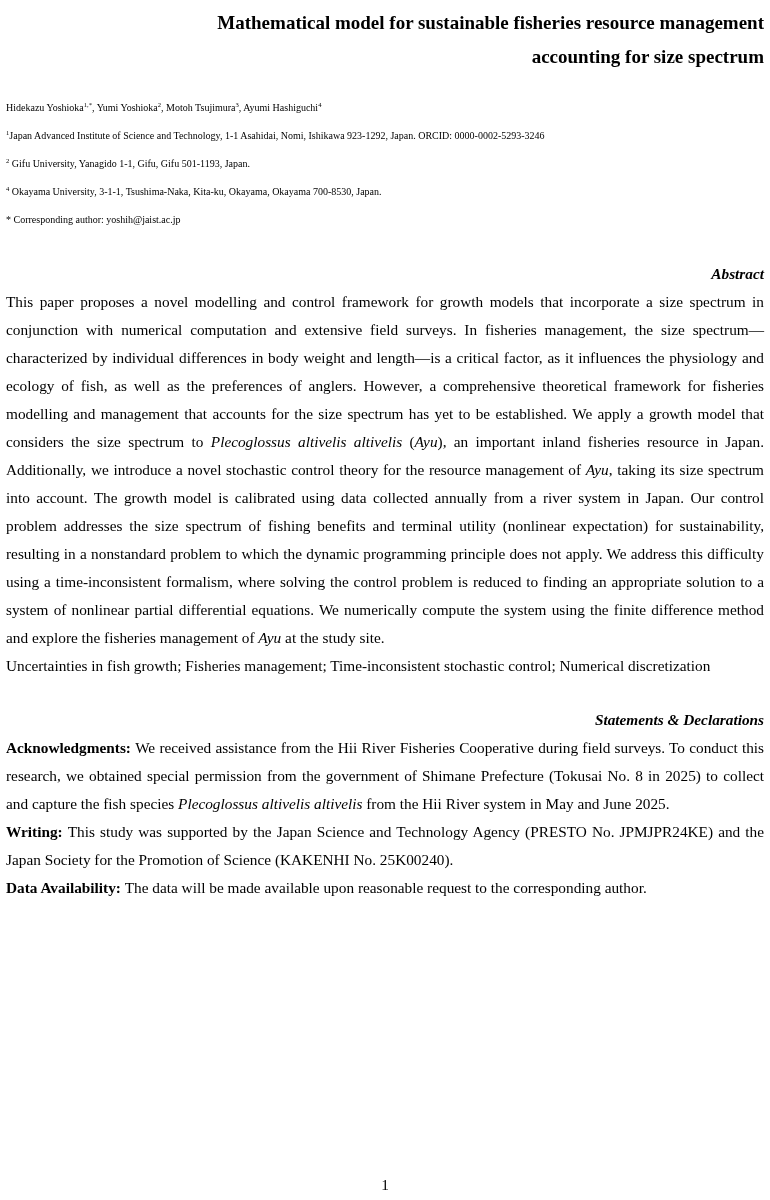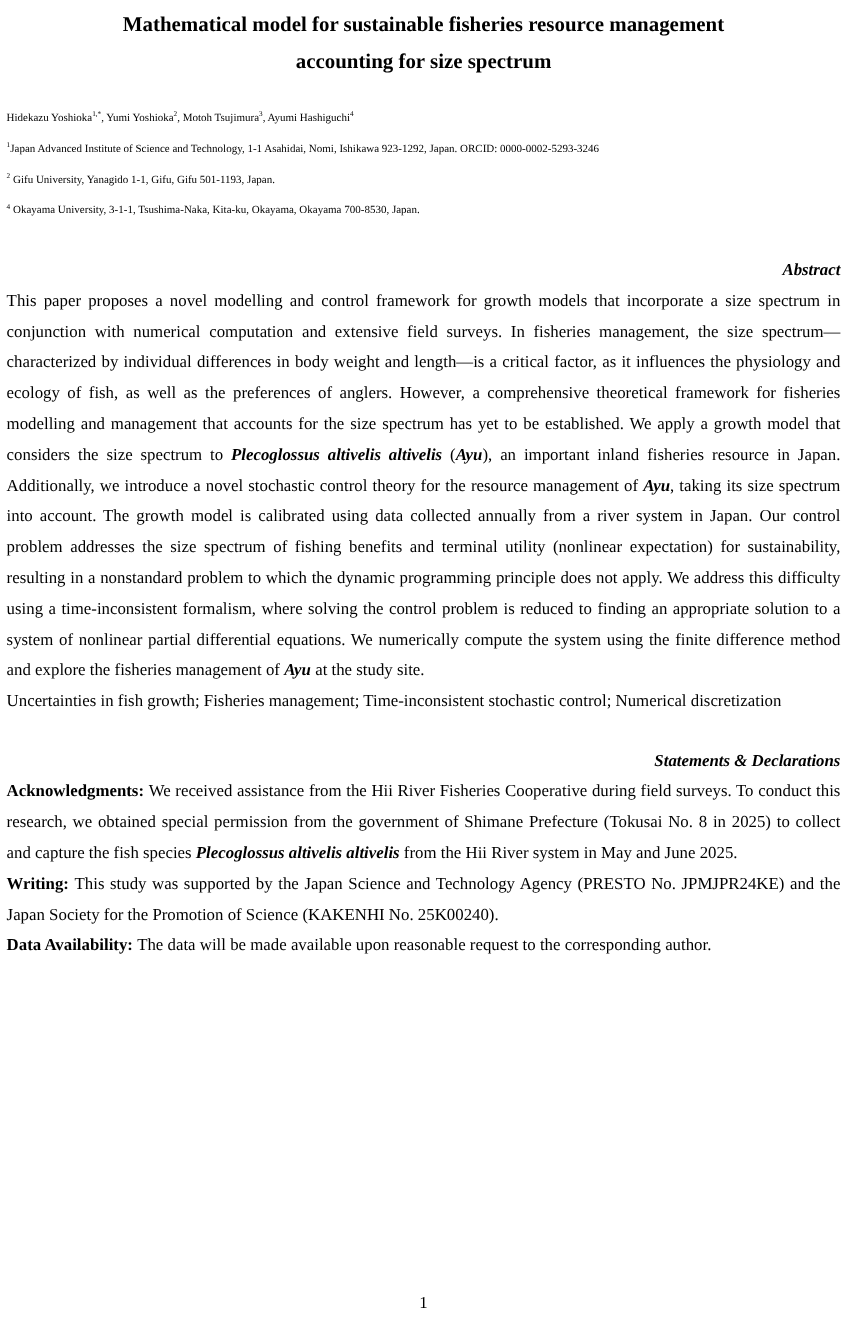--- a/index.html
+++ b/index.html
@@ -10,31 +10,31 @@
     color: #000000;
     font-family: "Liberation Serif", serif;
     position: relative;
     overflow: hidden;
     box-sizing: border-box;
   }
   .page {
     padding: 4px 6px 0 6px;
   }
   p { margin: 0; }
-  .i { font-style: italic; font-weight: bold; }
+  .i { font-style: italic; }
   .b { font-weight: bold; }
   sup {
     font-size: 0.66em;
     line-height: 0;
     vertical-align: super;
   }
   .title {
     margin: 0;
     padding-top: 2px;
-    text-align: center;
+    text-align: right;
     font-weight: bold;
     font-size: 19px;
     line-height: 34px;
   }
   .title-line { display: block; }
   .front-matter {
     margin-top: 20px;
     font-size: 10px;
     line-height: 28px;
     text-align: justify;
@@ -70,20 +70,21 @@
   <h1 class="title">
     <span class="title-line">Mathematical model for sustainable fisheries resource management</span>
     <span class="title-line">accounting for size spectrum</span>
   </h1>
 
   <div class="front-matter">
     <p><span>Hidekazu Yoshioka</span><sup>1,*</sup><span>, Yumi Yoshioka</span><sup>2</sup><span>, Motoh Tsujimura</span><sup>3</sup><span>, Ayumi Hashiguchi</span><sup>4</sup></p>
     <p><sup>1</sup><span>Japan Advanced Institute of Science and Technology, 1-1 Asahidai, Nomi, Ishikawa 923-1292, Japan. ORCID: 0000-0002-5293-3246</span></p>
     <p><sup>2</sup><span> Gifu University, Yanagido 1-1, Gifu, Gifu 501-1193, Japan.</span></p>
     <p><sup>4</sup><span> Okayama University, 3-1-1, Tsushima-Naka, Kita-ku, Okayama, Okayama 700-8530, Japan.</span></p>
+    <p><span>* Corresponding author: yoshih@jaist.ac.jp</span></p>
   </div>
 
   <p class="section-heading">Abstract</p>
   <p class="body-text"><span>This paper proposes a novel modelling and control framework for growth models that incorporate a size spectrum in conjunction with numerical computation and extensive field surveys. In fisheries management, the size spectrum—characterized by individual differences in body weight and length—is a critical factor, as it influences the physiology and ecology of fish, as well as the preferences of anglers. However, a comprehensive theoretical framework for fisheries modelling and management that accounts for the size spectrum has yet to be established. We apply a growth model that considers the size spectrum to </span><span class="i">Plecoglossus altivelis altivelis</span><span> (</span><span class="i">Ayu</span><span>), an important inland fisheries resource in Japan. Additionally, we introduce a novel stochastic control theory for the resource management of </span><span class="i">Ayu</span><span>, taking its size spectrum into account. The growth model is calibrated using data collected annually from a river system in Japan. Our control problem addresses the size spectrum of fishing benefits and terminal utility (nonlinear expectation) for sustainability, resulting in a nonstandard problem to which the dynamic programming principle does not apply. We address this difficulty using a time-inconsistent formalism, where solving the control problem is reduced to finding an appropriate solution to a system of nonlinear partial differential equations. We numerically compute the system using the finite difference method and explore the fisheries management of </span><span class="i">Ayu</span><span> at the study site.</span></p>
 
   <p class="body-text">Uncertainties in fish growth; Fisheries management; Time-inconsistent stochastic control; Numerical discretization</p>
 
   <p class="section-heading">Statements &amp; Declarations</p>
   <p class="body-text"><span class="b">Acknowledgments: </span><span>We received assistance from the Hii River Fisheries Cooperative during field surveys. To conduct this research, we obtained special permission from the government of Shimane Prefecture (Tokusai No. 8 in 2025) to collect and capture the fish species </span><span class="i">Plecoglossus altivelis altivelis</span><span> from the Hii River system in May and June 2025.</span></p>
   <p class="body-text"><span class="b">Writing: </span><span>This study was supported by the Japan Science and Technology Agency (PRESTO No. JPMJPR24KE) and the Japan Society for the Promotion of Science (KAKENHI No. 25K00240).</span></p>

